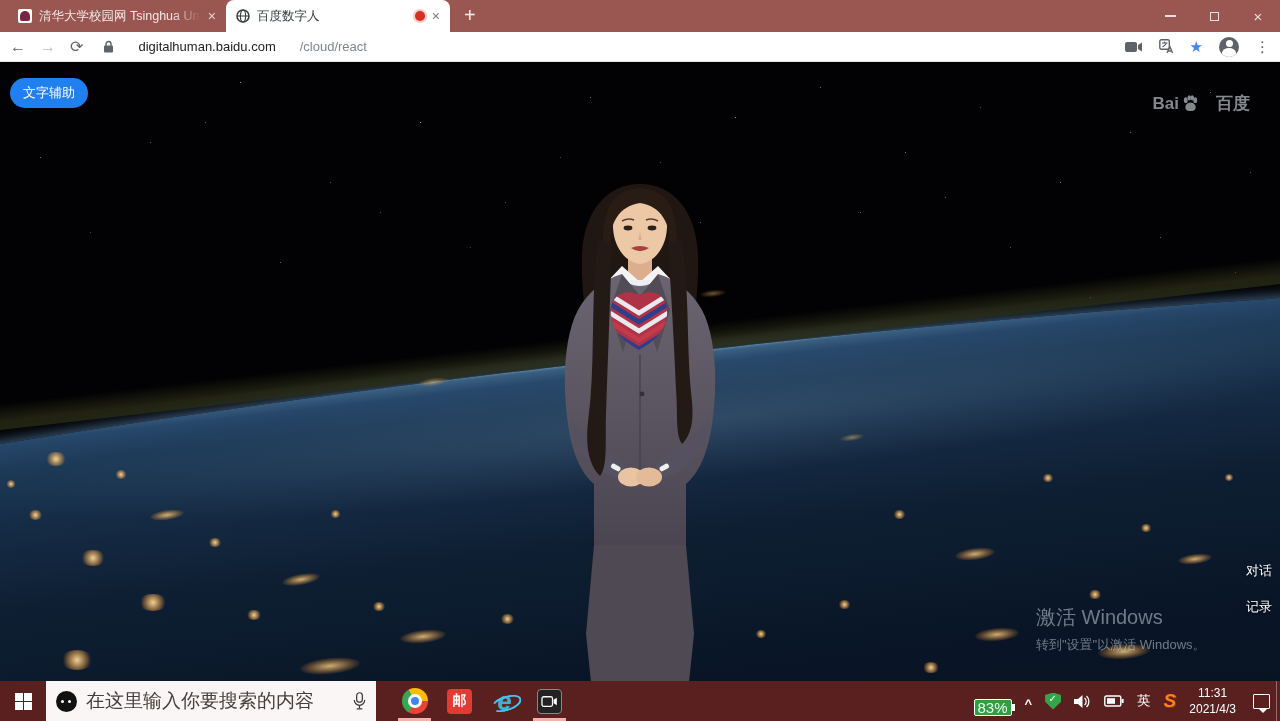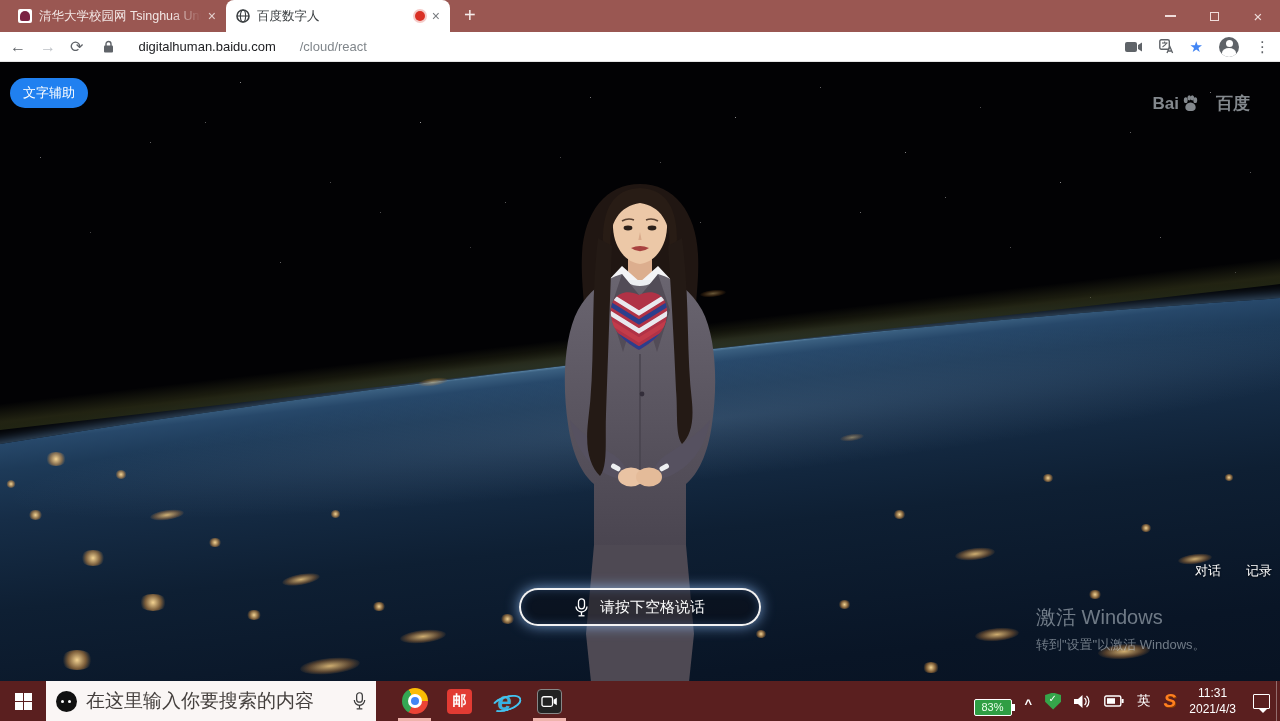--- a/index.html
+++ b/index.html
@@ -77,21 +77,21 @@
 
   .brand { position:absolute; top:30px; right:30px; display:flex; align-items:center; gap:2px;
     color:#9aa0a6; opacity:.85; font-weight:bold; font-size:17px; }
   .brand .du { margin-left:14px; }
 
   .speech-pill { position:absolute; left:50%; transform:translateX(-50%); bottom:55px; width:242px; height:38px;
     border:2px solid rgba(255,255,255,.95); border-radius:21px; background:rgba(8,12,18,.45);
     box-shadow:0 0 14px rgba(150,195,255,.75), inset 0 0 10px rgba(120,180,255,.25);
     display:flex; align-items:center; justify-content:center; gap:12px; color:#fff; font-size:15px; }
 
-  .side-tabs { position:absolute; right:8px; top:500px; display:flex; flex-direction:row; gap:25px;
+  .side-tabs { position:absolute; right:8px; top:500px; display:flex; flex-direction:column; gap:18px;
     color:#fff; font-size:13px; text-shadow:0 1px 2px rgba(0,0,0,.8); text-align:center; }
 
   .activation { position:absolute; left:1036px; top:542px; color:rgba(205,215,222,.52); }
   .activation .l1 { font-size:20px; }
   .activation .l2 { font-size:13px; margin-top:5px; }
 
   .human { position:absolute; left:510px; top:120px; width:260px; height:500px; }
 
   
   .taskbar { height:40px; background:linear-gradient(to bottom,#63._ ,#000); background:#5a1f1f; display:flex; align-items:stretch; position:relative; }
@@ -115,21 +115,21 @@
   .ic-ie { position:relative; width:28px; height:28px; display:flex; align-items:center; justify-content:center; }
   .ic-ie .e { color:#35b1e4; font-size:25px; font-weight:bold; font-style:italic; line-height:1;
     text-shadow:0 0 1px rgba(255,220,80,.6); }
   .ic-ie::after { content:""; position:absolute; top:9px; left:0; width:27px; height:11px; border:2px solid #43c3f0;
     border-left-color:transparent; border-radius:50%; transform:rotate(-18deg); }
   .ic-camapp { width:25px; height:25px; border-radius:4px; background:#222; border:1px solid #888;
     display:flex; align-items:center; justify-content:center; }
 
   .tray { margin-left:auto; display:flex; align-items:center; gap:13px; padding-right:6px; color:#fff; }
   .batt-main { width:38px; height:17px; border:1.5px solid #fff; border-radius:2px; background:#2f9e44; position:relative;
-    display:flex; align-items:center; justify-content:center; font-size:11px; color:#eaffea;margin-top:12px; }
+    display:flex; align-items:center; justify-content:center; font-size:15px; color:#eaffea;margin-top:12px; }
   .batt-main::after { content:""; position:absolute; right:-4px; top:4px; width:2.5px; height:7px; background:#fff; }
   .chev { font-size:13px; font-weight:bold; transform:translateY(2px); }
   .shield { width:16px; height:17px; background:#35a54a; clip-path:polygon(50% 0, 100% 14%, 100% 55%, 50% 100%, 0 55%, 0 14%); position:relative; }
   .shield::after { content:"✓"; position:absolute; top:0px; left:3.5px; color:#fff; font-size:10px; }
   .lang { font-size:13.5px; }
   .sogou { color:#ff7f1f; font-size:19px; font-weight:bold; font-style:italic; text-shadow:1px 1px 0 #8a3c00; }
   .clock { text-align:center; font-size:12px; line-height:1.35; }
   .action-ic { width:17px; height:15px; border:1.5px solid #fff; border-radius:1px; position:relative; margin-left:4px; }
   .action-ic::after { content:""; position:absolute; bottom:-5px; left:5px; border-left:4px solid transparent; border-right:4px solid transparent; border-top:4px solid #fff; }
   .show-desktop { width:4px; border-left:1px solid rgba(255,255,255,.35); }
@@ -305,29 +305,20 @@
     <svg width="19" height="19" viewBox="0 0 20 20">
       <ellipse cx="5" cy="6.5" rx="2" ry="3" fill="#9aa0a6"></ellipse>
       <ellipse cx="15" cy="6.5" rx="2" ry="3" fill="#9aa0a6"></ellipse>
       <ellipse cx="8.7" cy="4" rx="1.9" ry="2.8" fill="#9aa0a6"></ellipse>
       <ellipse cx="11.9" cy="4" rx="1.9" ry="2.8" fill="#9aa0a6"></ellipse>
       <path d="M10,9 C6,9 3.5,13 5,16 C6.5,18.6 13.5,18.6 15,16 C16.5,13 14,9 10,9 Z" fill="#9aa0a6"></path>
     </svg>
     <span class="du">百度</span>
   </div>
 
-  <div class="speech-pill">
-    <svg width="13" height="19" viewBox="0 0 13 19">
-      <rect x="3.5" y="0.8" width="6" height="10" rx="3" fill="none" stroke="#fff" stroke-width="1.3"></rect>
-      <path d="M1 8.5 a5.5 5.5 0 0 0 11 0" fill="none" stroke="#fff" stroke-width="1.3"></path>
-      <line x1="6.5" y1="14" x2="6.5" y2="17.5" stroke="#fff" stroke-width="1.3"></line>
-      <line x1="3.5" y1="17.8" x2="9.5" y2="17.8" stroke="#fff" stroke-width="1.3"></line>
-    </svg>
-    <span>请按下空格说话</span>
-  </div>
 
   <div class="side-tabs">
     <span>对话</span>
     <span>记录</span>
   </div>
 
   <div class="activation">
     <div class="l1">激活 Windows</div>
     <div class="l2">转到"设置"以激活 Windows。</div>
   </div>

